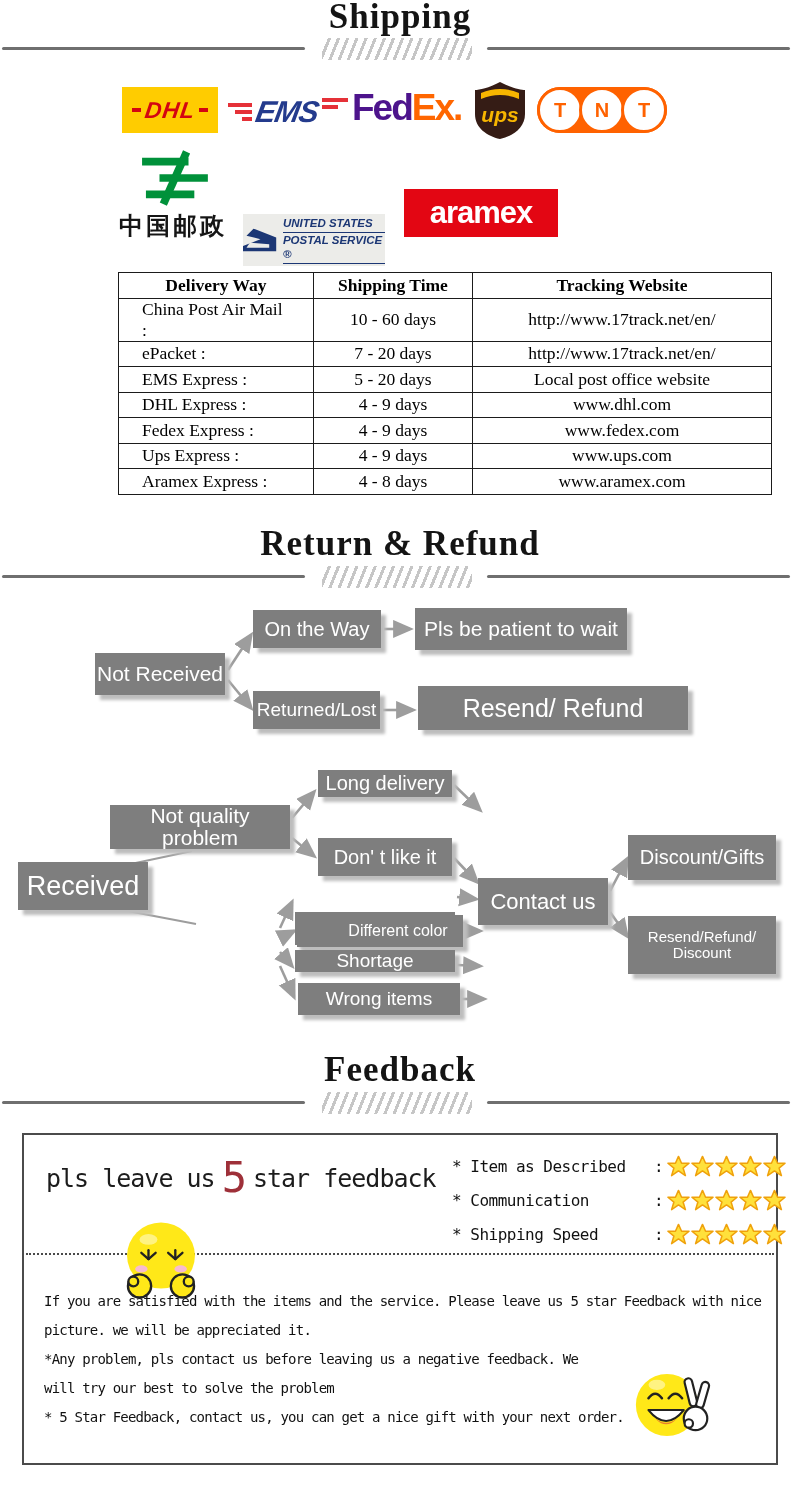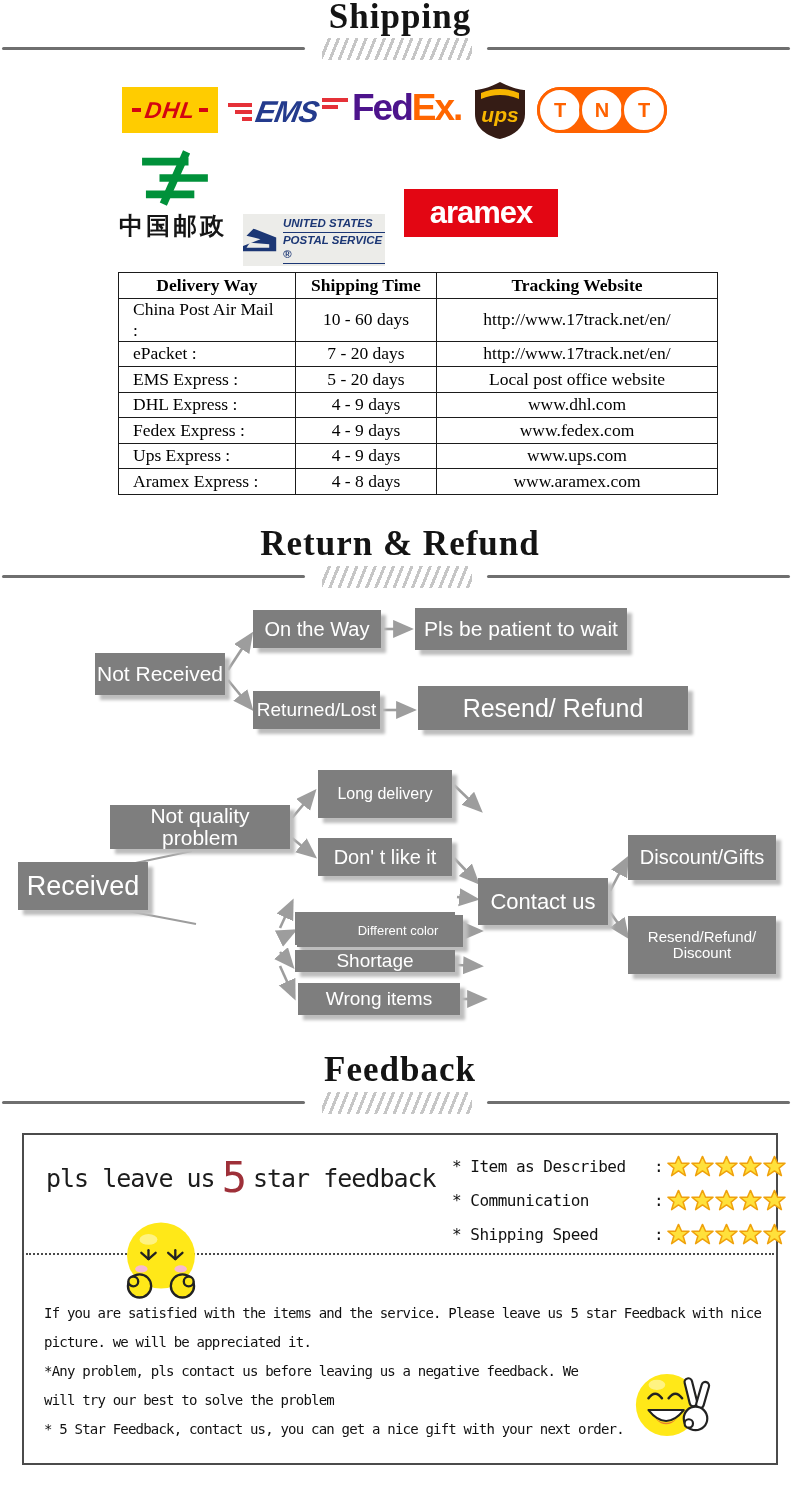--- a/index.html
+++ b/index.html
@@ -31,21 +31,21 @@
   .cpost-text{position:absolute;left:118px;top:210px;width:110px;text-align:center;font-weight:700;font-size:24px;color:#151515;letter-spacing:3px;}
   .usps{left:243px;top:186px;width:142px;height:52px;background:#ECECE9;gap:5px;margin-top:28px;}
   .usps .txt{display:flex;flex-direction:column;font-style:italic;font-weight:800;font-size:11.5px;color:#1C3775;line-height:1.25;}
   .usps .txt span{border-bottom:1.5px solid #1C3775;padding-bottom:1px;}
   .aramex{left:404px;top:189px;width:154px;height:48px;background:#E30613;}
   .aramex .t{color:#fff;font-weight:800;font-size:31px;letter-spacing:-1px;}
 
   
   #ship-table{position:absolute;left:118px;top:272px;border-collapse:collapse;
     font-family:"Liberation Serif",serif;font-size:17.5px;color:#000;}
-  #ship-table th,#ship-table td{border:1.6px solid #1b1b1b;padding:0 14px;height:24.5px;}
+  #ship-table th,#ship-table td{border:1.6px solid #1b1b1b;padding:0 23px;height:24.5px;}
   #ship-table th{font-weight:700;text-align:center;}
   #ship-table td:nth-child(1){width:148px;text-align:left;}
   #ship-table td:nth-child(2),#ship-table th:nth-child(2){width:112px;text-align:center;}
   #ship-table td:nth-child(3),#ship-table th:nth-child(3){width:252px;text-align:center;}
 
   
   .flow{position:absolute;left:0;width:800px;}
   .flow svg{position:absolute;left:0;top:0;pointer-events:none;}
   .fcbox{position:absolute;background:#7e7e7e;color:#fff;display:flex;align-items:center;justify-content:center;
     text-align:center;box-shadow:5px 5px 3px #bdbdbd;white-space:pre-line;line-height:1.05;font-family:"Liberation Sans",sans-serif;}
@@ -54,21 +54,21 @@
   #fb-box{position:absolute;left:22px;top:1133px;width:752px;height:328px;border:2px solid #4b4b4b;background:#fff;}
   .fb-head{position:absolute;left:22px;top:18px;font-family:"DejaVu Sans Mono",monospace;font-size:25px;
     letter-spacing:-1px;color:#1c1c1c;white-space:nowrap;}
   .fb-head .big5{color:#9e3039;font-size:42px;vertical-align:-5px;padding:0 7px;}
   .rating-row{position:absolute;left:428px;display:flex;align-items:center;
     font-family:"DejaVu Sans Mono",monospace;font-size:16px;letter-spacing:-0.5px;color:#111;}
   .rating-label{width:202px;white-space:nowrap;}
   .rating-colon{margin-right:4px;}
   .star{width:23px;height:23px;margin-right:1px;}
   .dotted{position:absolute;left:2px;right:2px;top:118px;border-top:2px dotted #4a4a4a;}
-  #fb-lines{position:absolute;left:20px;top:164px;font-family:"DejaVu Sans Mono",monospace;
+  #fb-lines{position:absolute;left:20px;top:152px;font-family:"DejaVu Sans Mono",monospace;
     font-size:14px;letter-spacing:-0.8px;line-height:29px;color:#111;white-space:nowrap;}
   .emoji{position:absolute;z-index:3;}
 </style>
 </head>
 <body>
 
 <div class="sec-title" style="top:-3px">Shipping</div>
 <div class="divider" style="top:38px">
   <span class="line" style="left:2px;width:303px"></span>
   <span class="hatch"></span>
@@ -224,24 +224,24 @@
       <line x1="280" y1="206" x2="294" y2="237" stroke="#9d9d9d" stroke-width="2.6" marker-end="url(#fc2-ah)"></line>
       <line x1="457" y1="137" x2="476" y2="139" stroke="#9d9d9d" stroke-width="2.6" marker-end="url(#fc2-ah)"></line>
       <line x1="459" y1="171" x2="480" y2="171" stroke="#9d9d9d" stroke-width="2.6" marker-end="url(#fc2-ah)"></line>
       <line x1="457" y1="205" x2="480" y2="206" stroke="#9d9d9d" stroke-width="2.6" marker-end="url(#fc2-ah)"></line>
       <line x1="462" y1="239" x2="484" y2="239" stroke="#9d9d9d" stroke-width="2.6" marker-end="url(#fc2-ah)"></line>
       <line x1="610" y1="131" x2="627" y2="99" stroke="#9d9d9d" stroke-width="2.6" marker-end="url(#fc2-ah)"></line>
       <line x1="610" y1="152" x2="627" y2="176" stroke="#9d9d9d" stroke-width="2.6" marker-end="url(#fc2-ah)"></line>
     </svg>
     <div class="fcbox" style="left: 18px; top: 102px; width: 130px; height: 48px; font-size: 27px;">Received</div>
     <div class="fcbox" style="left: 110px; top: 45px; width: 180px; height: 44px; font-size: 21px;">Not quality problem</div>
-    <div class="fcbox" style="left: 318px; top: 10px; width: 134px; height: 48px; font-size: 16px;">Long delivery</div>
+    <div class="fcbox" style="left: 318px; top: 10px; width: 134px; height: 27px; font-size: 20px;">Long delivery</div>
     <div class="fcbox" style="left: 318px; top: 78px; width: 134px; height: 38px; font-size: 20px;">Don' t like it</div>
     <div class="fcbox" style="left: 295px; top: 120px; width: 160px; height: 33px; font-size: 19px; margin-top: 32px;">Broken/Defective</div>
-    <div class="fcbox" style="left: 297px; top: 155px; width: 130px; height: 32px; font-size: 13px; padding-left: 36px;">Different color</div>
+    <div class="fcbox" style="left: 297px; top: 155px; width: 130px; height: 32px; font-size: 16px; padding-left: 36px;">Different color</div>
     <div class="fcbox" style="left: 295px; top: 190px; width: 160px; height: 22px; font-size: 19px;">Shortage</div>
     <div class="fcbox" style="left: 298px; top: 223px; width: 162px; height: 32px; font-size: 19px;">Wrong items</div>
     <div class="fcbox" style="left: 478px; top: 118px; width: 130px; height: 47px; font-size: 22px;">Contact us</div>
     <div class="fcbox" style="left: 628px; top: 75px; width: 148px; height: 45px; font-size: 20px;">Discount/Gifts</div>
     <div class="fcbox" style="left: 628px; top: 148px; width: 148px; height: 58px; font-size: 15px; margin-top: 8px;">Resend/Refund/
 Discount</div>
   </div>
 
 <div class="sec-title" style="top:1050px">Feedback</div>
 <div class="divider" style="top:1092px">

